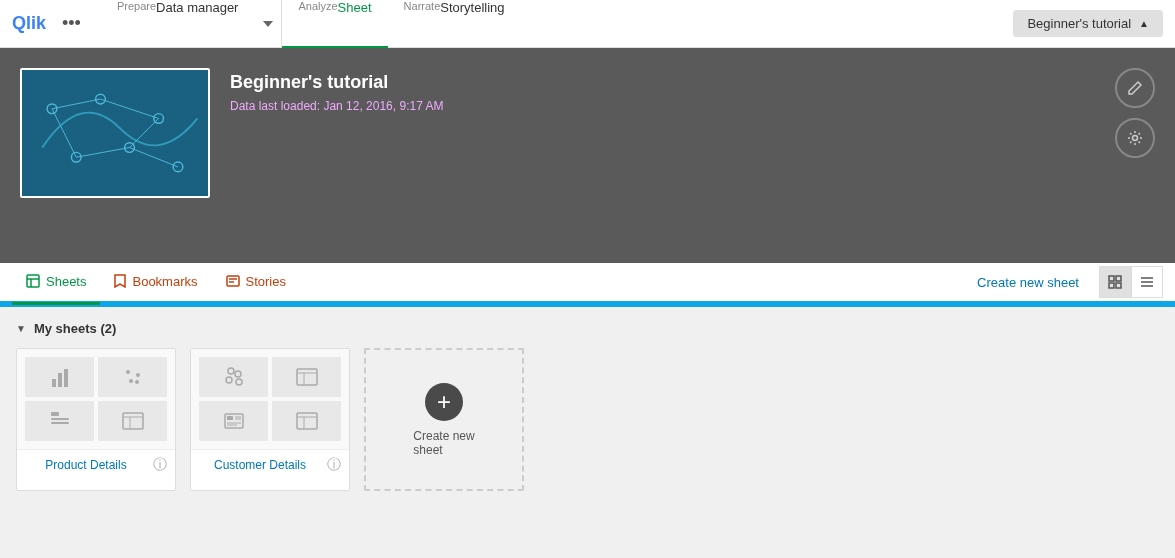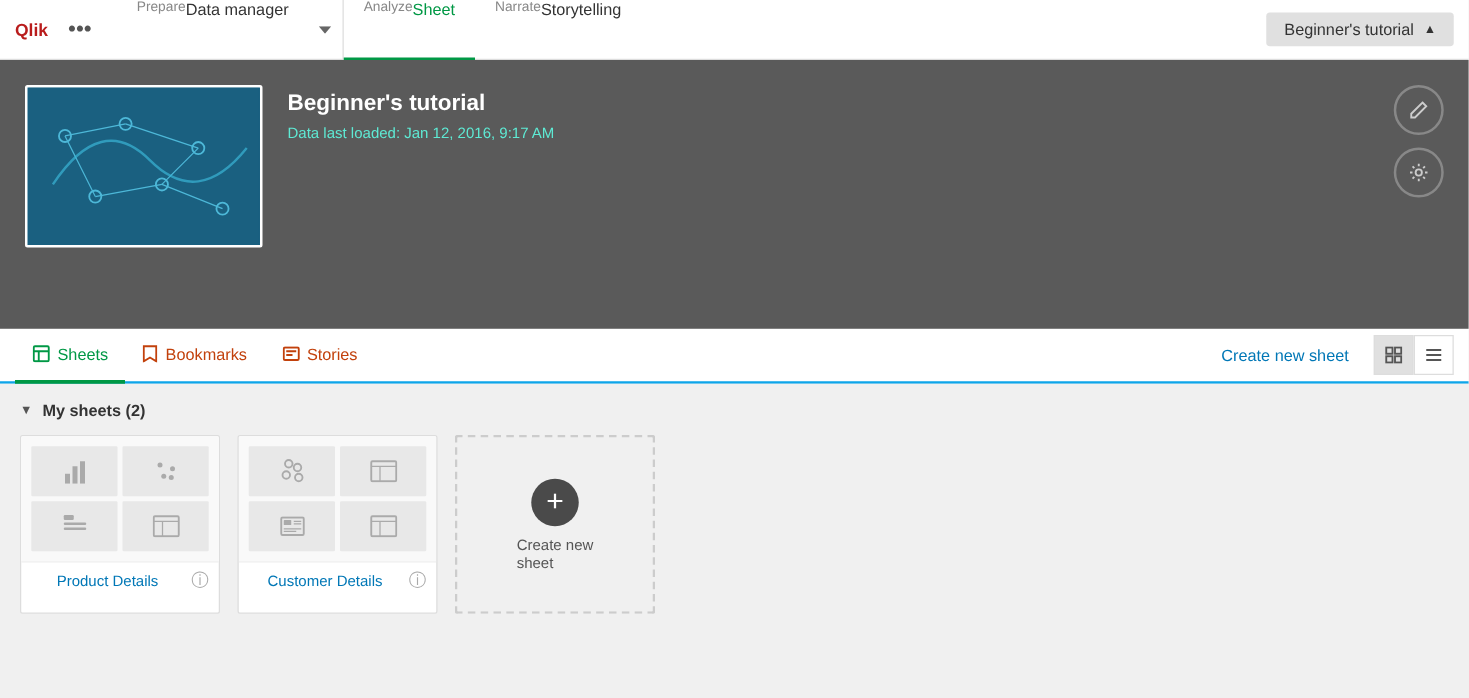--- a/index.html
+++ b/index.html
@@ -15,23 +15,23 @@
       padding: 0 12px;
       gap: 0;
     }
     .qlik-logo {
       display: flex;
       align-items: center;
       gap: 8px;
       margin-right: 16px;
     }
     .qlik-logo-text {
-      font-size: 14px;
+      font-size: 18px;
       font-weight: bold;
-      color: #b91c1c;
+      color: #3b82f6;
     }
     .nav-dots {
       font-size: 18px;
       color: #555;
       cursor: pointer;
       margin-right: 20px;
     }
     .nav-group {
       display: flex;
       flex-direction: row;
@@ -108,21 +108,21 @@
       padding-top: 4px;
     }
     .hero-title {
       font-size: 18px;
       font-weight: 600;
       color: #fff;
       margin-bottom: 6px;
     }
     .hero-subtitle {
       font-size: 12px;
-      color: #5eead4;
+      color: #f0abfc;
     }
     .hero-actions {
       position: absolute;
       right: 20px;
       top: 20px;
       display: flex;
       flex-direction: column;
       gap: 10px;
     }
     .hero-icon-btn {
@@ -135,21 +135,21 @@
       align-items: center;
       justify-content: center;
       cursor: pointer;
       color: #ccc;
       font-size: 16px;
     }
 
     
     .tabs-bar {
       background: #fff;
-      border-bottom: 2px solid #0ea5e9;
+      border-bottom: 6px solid #0ea5e9;
       display: flex;
       align-items: center;
       height: 44px;
       padding: 0 12px;
       justify-content: flex-end;
     }
     .tab-item {
       display: flex;
       align-items: center;
       gap: 6px;

